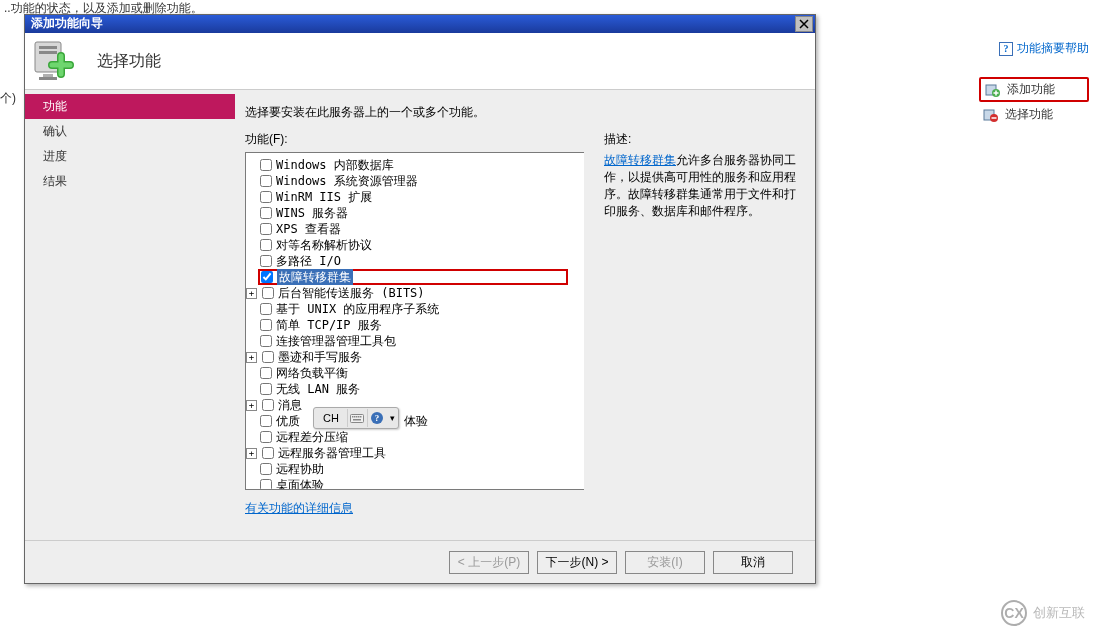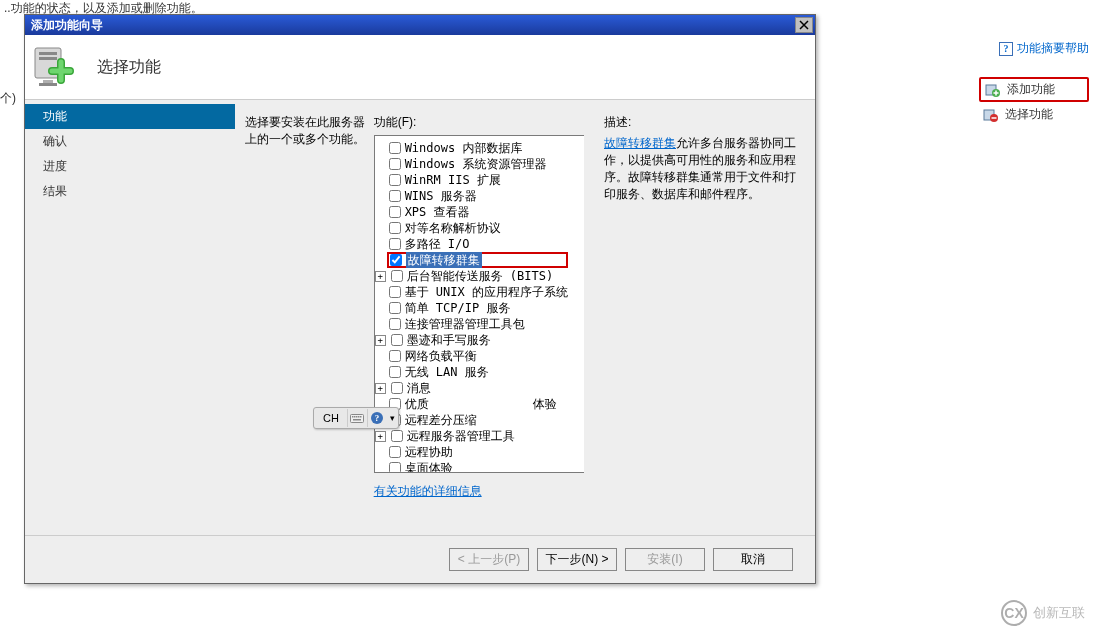--- a/index.html
+++ b/index.html
@@ -118,28 +118,28 @@
   .sidebar {
     width: 210px;
     padding-top: 4px;
   }
   .sidebar-item {
     padding: 4px 12px 4px 18px;
     color: #333;
     cursor: pointer;
   }
   .sidebar-item.active {
-    background: #0369a1;
+    background: #be185d;
     color: #fff;
   }
   .content {
     flex: 1;
     padding: 14px 16px 8px 10px;
     display: flex;
-    flex-direction: row;
+    flex-direction: column;
   }
   .instruction { margin-bottom: 10px; }
   .features-row {
     display: flex;
     gap: 20px;
     flex: 1;
   }
   .features-col { flex: 1; min-width: 0; }
   .desc-col { width: 195px; }
   .col-label { margin-bottom: 4px; }

